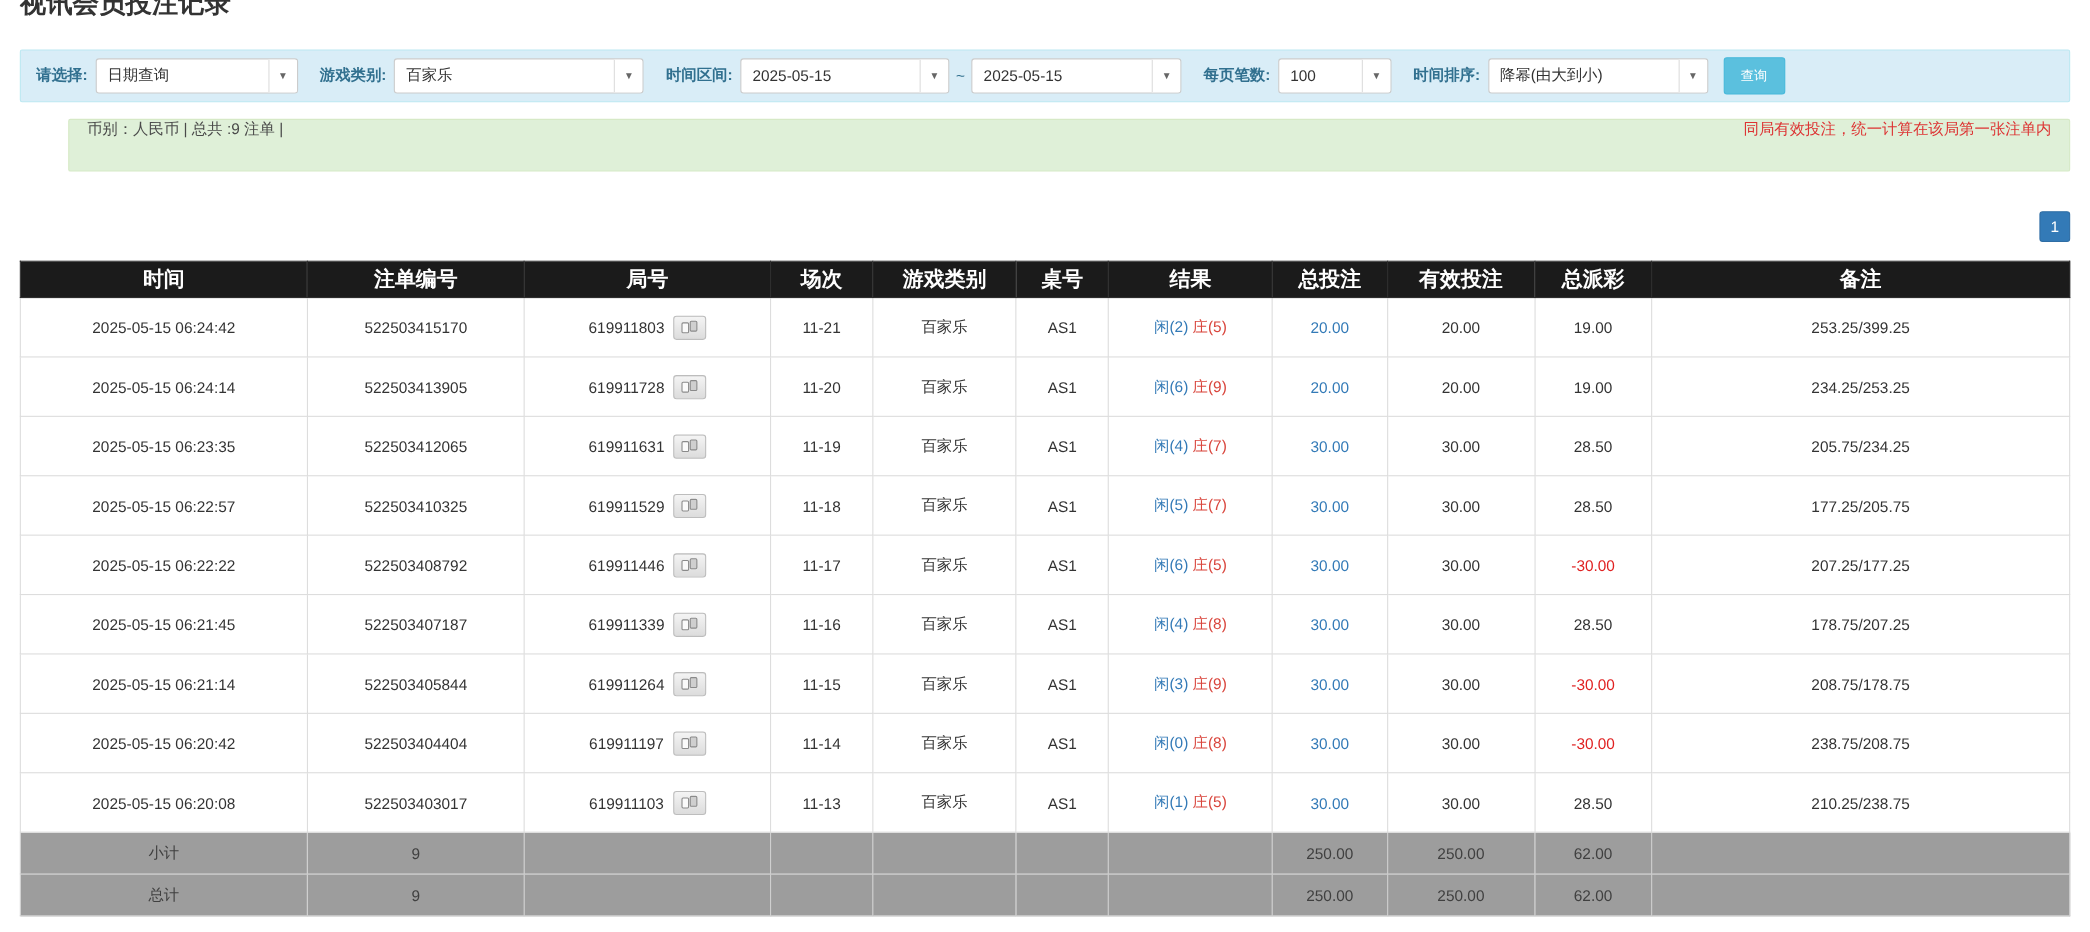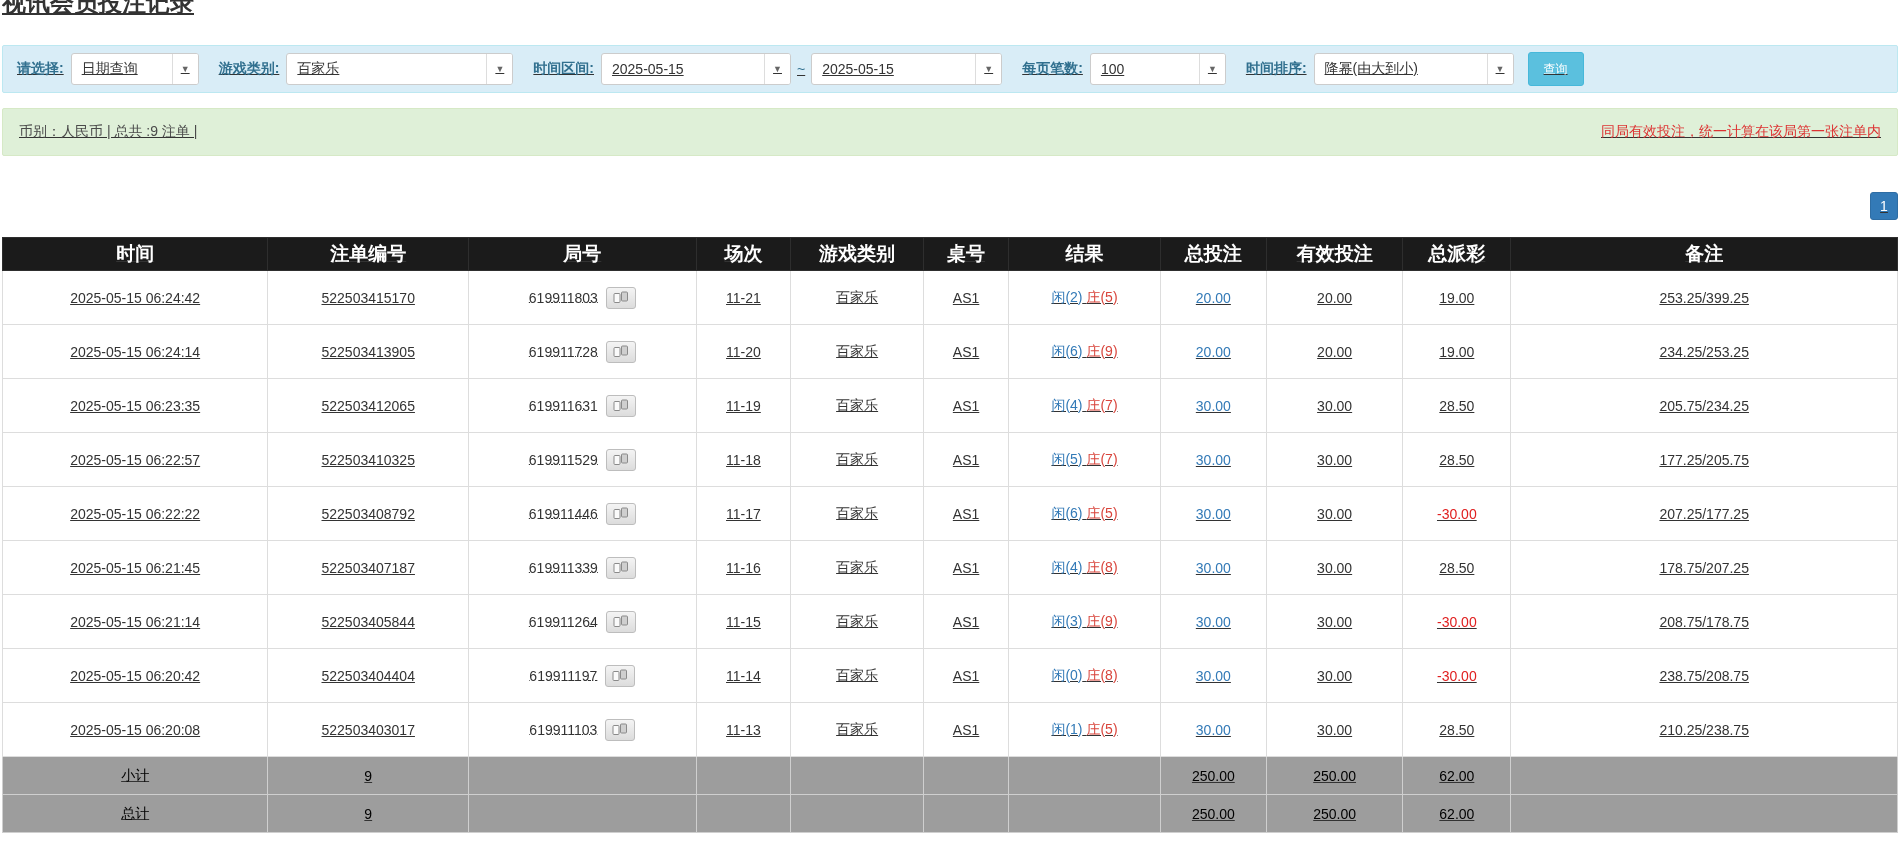--- a/index.html
+++ b/index.html
@@ -1,18 +1,18 @@
 <!DOCTYPE html>
 <html style="--link-blue: #337ab7; --banker-red: #d9453c; --negative-red: #e02020; --header-bg: #1b1b1b; --footer-bg: #9d9d9d; --filter-bg: #d9edf7; --summary-bg: #dff0d8; --search-btn: #5bc0de; --page-btn: #337ab7; --notice-red: #dd3333;"><head>
 <meta charset="utf-8">
 <style>
   * { box-sizing: border-box; margin: 0; padding: 0; }
   html, body { width: 1900px; height: 847px; overflow: hidden; background: #fff; }
   body { font-family: "Liberation Sans", "DejaVu Sans", sans-serif; color: #333; }
-  .container { padding: 0 2px; text-decoration: underline; }
+  .container { padding: 0 18px; }
 
   .title-clip { height: 15px; overflow: hidden; }
   .page-title { font-size: 24px; font-weight: bold; color: #333; margin-top: -13px; white-space: nowrap; }
 
   
   .filter-bar {
     margin-top: 30px; height: 48px;
     background: var(--filter-bg, #d9edf7); border: 1px solid #bce8f1; border-radius: 2px;
     display: flex; align-items: center; padding: 0 14px; white-space: nowrap;
   }
@@ -29,21 +29,21 @@
   .search-btn {
     margin-left: 14px; height: 34px; padding: 0 15px; font-size: 12px; color: #fff;
     background: var(--search-btn, #5bc0de); border: 1px solid #46b8da; border-radius: 3px; cursor: pointer;
     font-family: inherit;
   }
 
   
   .summary-bar {
     margin-top: 15px; height: 48px;
     background: var(--summary-bg, #dff0d8); border: 1px solid #d6e9c6; border-radius: 2px;
-    display: flex; align-items: center; justify-content: space-between; padding: 0 16px; font-size: 14px;
+    display: flex; justify-content: space-between; padding: 0 16px; font-size: 14px; margin-left: 44px;
   }
   .summary-left { color: #4a4a4a; }
   .summary-right { color: var(--notice-red, #dd3333); }
 
   
   .pagination { display: flex; justify-content: flex-end; margin-top: 36px; }
   .page-btn {
     min-width: 28px; height: 28px; background: var(--page-btn, #337ab7); border: 1px solid #2e6da4;
     color: #fff; font-size: 14px; border-radius: 3px; cursor: pointer; font-family: inherit;
   }
@@ -52,21 +52,21 @@
   table { width: 100%; border-collapse: collapse; margin-top: 17px; font-size: 14px; table-layout: fixed; }
   thead th {
     background: var(--header-bg, #1b1b1b); color: #fff; font-weight: bold; height: 33px;
     border: 1px solid #2e2e2e; text-align: center; font-size: 19px;
   }
   tbody td {
     height: 54px; text-align: center; background: #fff; border: 1px solid #ddd; color: #333;
     overflow: hidden;
   }
   tfoot td {
-    height: 38px; text-align: center; background: var(--footer-bg, #9d9d9d); color: #000000;
+    height: 38px; text-align: center; background: var(--footer-bg, #9d9d9d); color: #404040;
     border: 1px solid #cfcfcf; font-size: 14px;
   }
   .player { color: var(--link-blue, #337ab7); text-align: right; }
   .banker { color: var(--banker-red, #d9453c); }
   .bet-link { color: var(--link-blue, #337ab7); cursor: pointer; }
   td.neg { color: var(--negative-red, #e02020); }
   .card-btn {
     display: inline-flex; align-items: center; justify-content: center;
     width: 30px; height: 22px; margin-left: 8px; vertical-align: middle;
     background: linear-gradient(#f4f4f4, #dcdcdc); border: 1px solid #bdbdbd; border-radius: 3px; cursor: pointer;
@@ -77,21 +77,21 @@
 <body>
 
 <div class="container">
 
   <div class="title-clip">
     <div class="page-title">视讯会员投注记录</div>
   </div>
 
   <div class="filter-bar">
     <span class="flabel first">请选择:</span>
-    <div class="combo" style="width:128px">
+    <div class="combo" style="width:184px">
       <span class="val">日期查询</span>
       <span class="arrow">▼</span>
     </div>
 
     <span class="flabel">游戏类别:</span>
     <div class="combo" style="width:227px">
       <span class="val">百家乐</span>
       <span class="arrow">▼</span>
     </div>
 
@@ -100,21 +100,21 @@
       <span class="val">2025-05-15</span>
       <span class="arrow">▼</span>
     </div>
     <span class="tilde">~</span>
     <div class="combo" style="width:191px">
       <span class="val">2025-05-15</span>
       <span class="arrow">▼</span>
     </div>
 
     <span class="flabel">每页笔数:</span>
-    <div class="combo" style="width:136px">
+    <div class="combo" style="width:103px">
       <span class="val">100</span>
       <span class="arrow">▼</span>
     </div>
 
     <span class="flabel">时间排序:</span>
     <div class="combo" style="width:200px">
       <span class="val">降幂(由大到小)</span>
       <span class="arrow">▼</span>
     </div>
 

